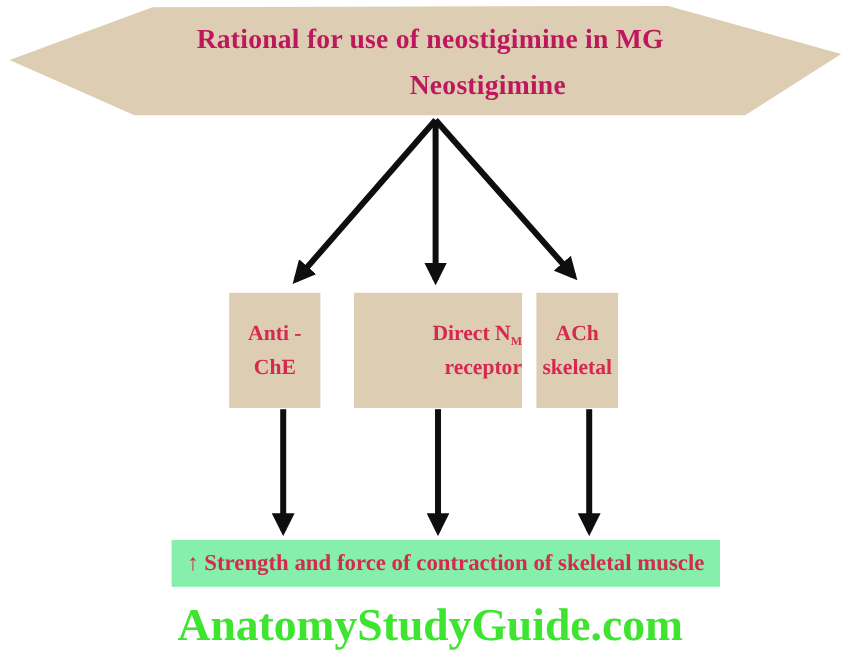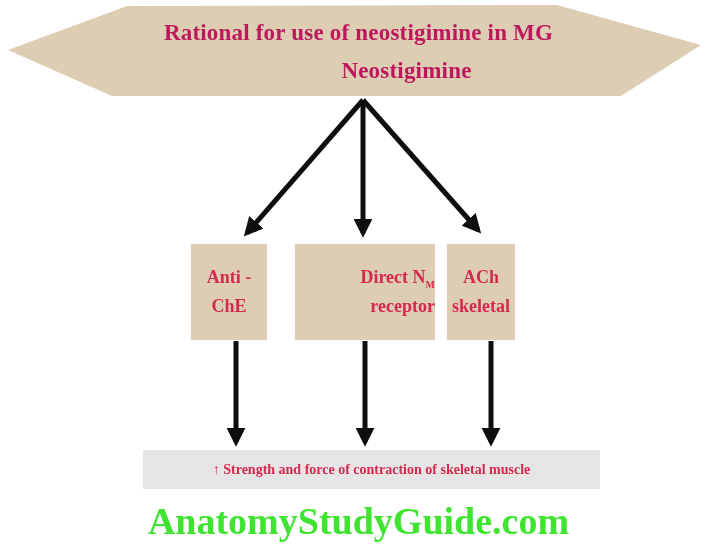--- a/index.html
+++ b/index.html
@@ -55,24 +55,24 @@
     font-size: 10px;
     vertical-align: sub;
     line-height: 0;
   }
   .result-box {
     position: absolute;
     left: 143px;
     top: 450px;
     width: 457px;
     height: 39px;
-    background: #e5e5e5;
+    background: #86efac;
     color: #d5294f;
     font-weight: bold;
-    font-size: 14px;
+    font-size: 19px;
     display: flex;
     justify-content: center;
     align-items: center;
     white-space: nowrap;
   }
   .footer-text {
     position: absolute;
     left: 0;
     top: 503px;
     width: 717px;

